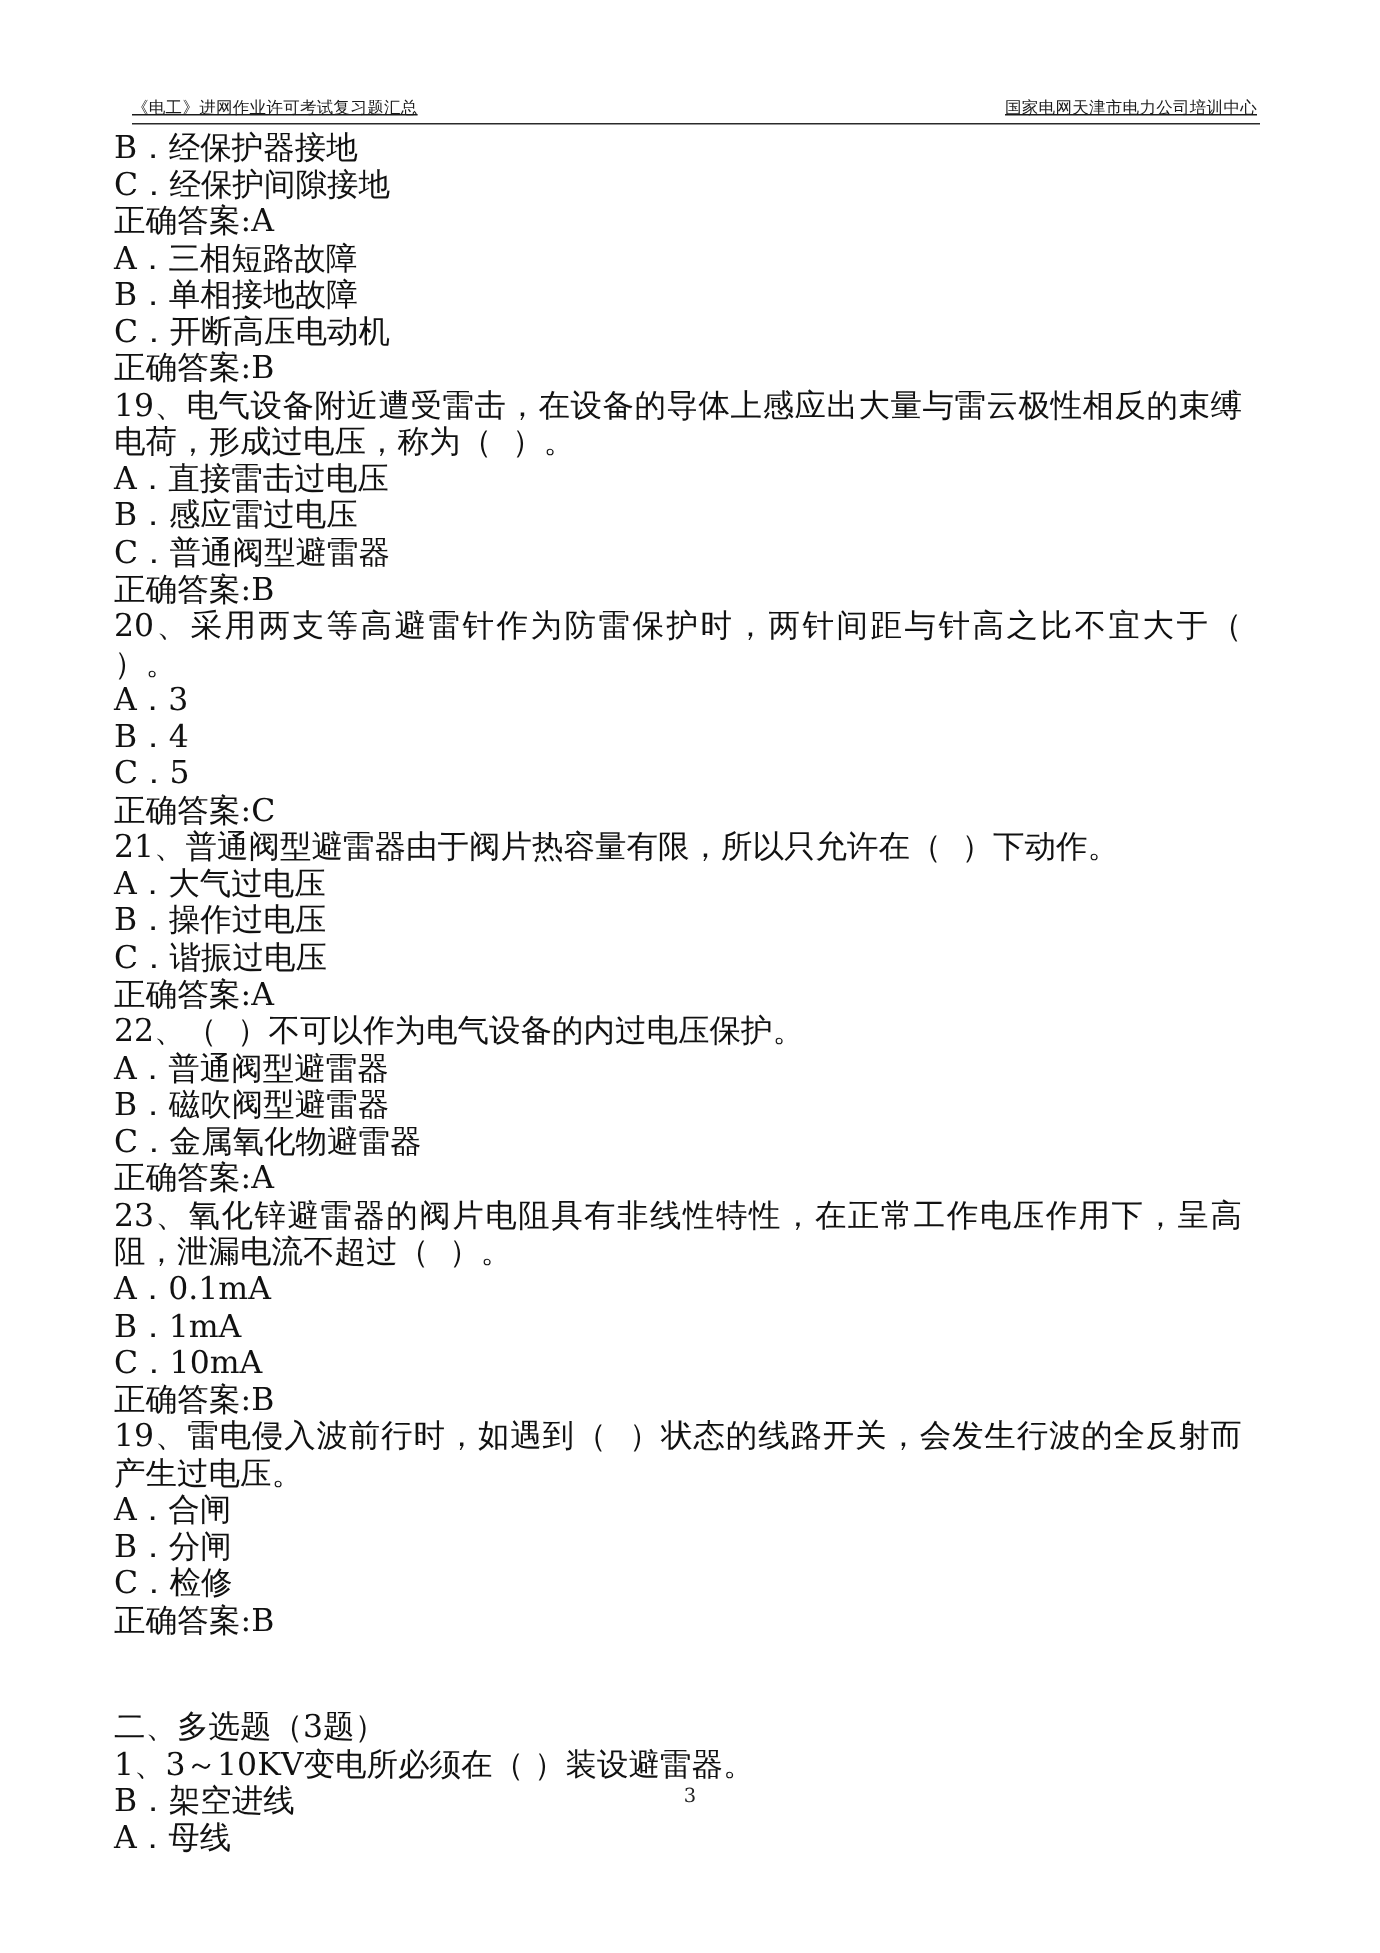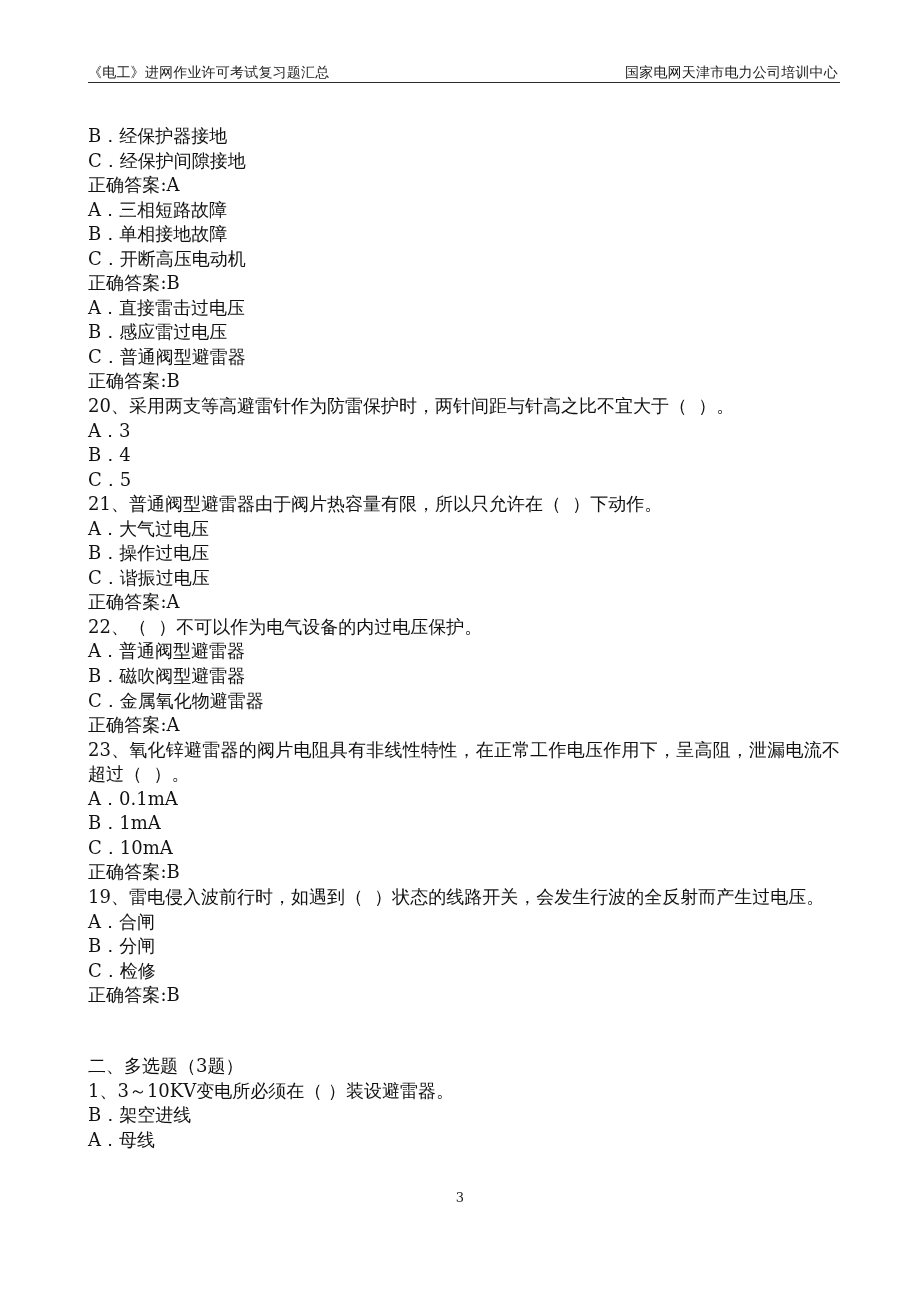--- a/index.html
+++ b/index.html
@@ -28,53 +28,53 @@
   
   .header {
     position: absolute;
     left: 88px;
     top: 58px;
     width: 752px;
     height: 24px;
     display: flex;
     align-items: flex-end;
     justify-content: space-between;
-    font-size: 14px;
+    font-size: 11px;
     line-height: 20px;
     color: #1a1a1a;
     letter-spacing: 0.2px;
+    text-decoration: underline;
   }
   .header-left {
     white-space: nowrap;
   }
   .header-right {
     white-space: nowrap;
     padding-right: 2px;
   }
   .header-rule {
     position: absolute;
     left: 88px;
     top: 82px;
     width: 752px;
     height: 0;
     border-top: 1.3px solid #2b2b2b;
   }
 
   
   .content {
     position: absolute;
-    left: 88px;
+    left: 76px;
     top: 86px;
     width: 752px;
-    font-size: 18px;
+    font-size: 21px;
     line-height: 24.55px;
     color: #111111;
     text-align: justify;
     text-justify: inter-ideograph;
-    margin-top: 38px;
   }
 
   .line {
     white-space: pre-wrap;
     word-break: break-word;
   }
 
   
   .q-stem {
     margin: 0;
@@ -131,29 +131,31 @@
 
     <div class="line q-option">B．经保护器接地</div>
     <div class="line q-option">C．经保护间隙接地</div>
     <div class="line q-answer">正确答案:A</div>
 
     <div class="line q-option">A．三相短路故障</div>
     <div class="line q-option">B．单相接地故障</div>
     <div class="line q-option">C．开断高压电动机</div>
     <div class="line q-answer">正确答案:B</div>
 
+    <div class="line q-stem">19、电气设备附近遭受雷击，在设备的导体上感应出大量与雷云极性相反的束缚电荷，形成过电压，称为（  ）。</div>
     <div class="line q-option">A．直接雷击过电压</div>
     <div class="line q-option">B．感应雷过电压</div>
     <div class="line q-option">C．普通阀型避雷器</div>
     <div class="line q-answer">正确答案:B</div>
 
     <div class="line q-stem">20、采用两支等高避雷针作为防雷保护时，两针间距与针高之比不宜大于（  ）。</div>
     <div class="line q-option">A．3</div>
     <div class="line q-option">B．4</div>
     <div class="line q-option">C．5</div>
+    <div class="line q-answer">正确答案:C</div>
 
     <div class="line q-stem">21、普通阀型避雷器由于阀片热容量有限，所以只允许在（  ）下动作。</div>
     <div class="line q-option">A．大气过电压</div>
     <div class="line q-option">B．操作过电压</div>
     <div class="line q-option">C．谐振过电压</div>
     <div class="line q-answer">正确答案:A</div>
 
     <div class="line q-stem">22、（  ）不可以作为电气设备的内过电压保护。</div>
     <div class="line q-option">A．普通阀型避雷器</div>
     <div class="line q-option">B．磁吹阀型避雷器</div>

